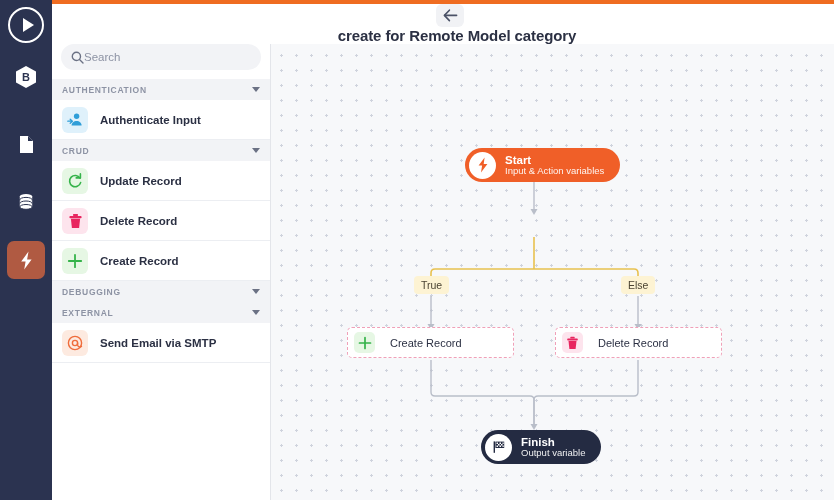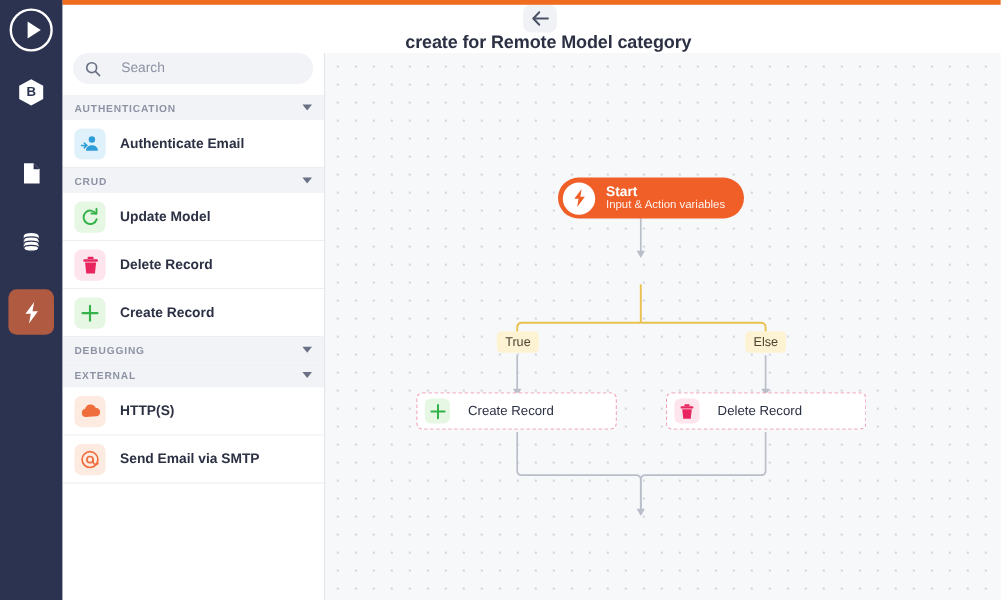--- a/index.html
+++ b/index.html
@@ -76,21 +76,21 @@
     font-size: 14px; font-weight: bold; color: #2b3043;
     padding: 11px 0 8px 10px;
   }
   .search-wrap { padding: 0 9px 9px 9px; }
   .search-box {
     height: 26px; border-radius: 13px; background: #f2f3f6;
     display: flex; align-items: center; padding: 0 10px; cursor: text;
   }
   .search-box svg { flex: 0 0 13px; }
   .search-box input {
-    border: 0; background: transparent; outline: none; margin-left: 17px;
+    border: 0; background: transparent; outline: none; margin-left: 0;
     font-family: "Liberation Sans", sans-serif; font-size: 11.5px; color: #6b7184;
     width: 100%;
   }
   .search-box input::placeholder { color: #8d93a4; }
 
   .sect-head {
     background: #f2f3f6; height: 21px; display: flex; align-items: center;
     justify-content: space-between; padding: 0 10px 0 10px;
     font-size: 8.5px; letter-spacing: 0.7px; color: #8d93a4; font-weight: bold;
     cursor: pointer;
@@ -224,34 +224,34 @@
           <span class="caret"></span>
         </div>
         <div class="fn-row">
           <span class="fn-tile" style="background:#dff1fb">
             <svg width="16" height="16" viewBox="0 0 16 16">
               <circle cx="9.6" cy="4.3" r="2.7" fill="#2f9ed8"></circle>
               <path d="M4.6 13.6c0-2.8 2.2-4.6 5-4.6s5 1.8 5 4.6z" fill="#2f9ed8"></path>
               <path d="M0.8 9.2 H5.2 M3.2 7.2 L5.4 9.2 L3.2 11.2" stroke="#2f9ed8" stroke-width="1.3" fill="none" stroke-linecap="round" stroke-linejoin="round"></path>
             </svg>
           </span>
-          <span class="fn-label">Authenticate Email</span>
+          <span class="fn-label">Authenticate Input</span>
         </div>
         <div class="sect-head">
           <span>CRUD</span>
           <span class="caret"></span>
         </div>
         <div class="fn-row">
           <span class="fn-tile" style="background:#e6f7e4">
             <svg width="16" height="16" viewBox="0 0 16 16">
               <path d="M13 5.2A5.6 5.6 0 1 0 13.6 9.6" fill="none" stroke="#35b34a" stroke-width="1.6" stroke-linecap="round"></path>
               <path d="M9.2 4.9 H13.4 V0.9" fill="none" stroke="#35b34a" stroke-width="1.6" stroke-linecap="round" stroke-linejoin="round"></path>
             </svg>
           </span>
-          <span class="fn-label">Update Model</span>
+          <span class="fn-label">Update Record</span>
         </div>
         <div class="fn-row">
           <span class="fn-tile" style="background:#fde4ed">
             <svg width="15" height="16" viewBox="0 0 15 16">
               <rect x="5" y="0.9" width="5" height="2" rx="0.7" fill="#e8255f"></rect>
               <rect x="1.4" y="3" width="12.2" height="2.2" rx="0.9" fill="#e8255f"></rect>
               <path d="M2.9 5.8 H12.1 L11.1 15 H3.9 Z" fill="#e8255f"></path>
             </svg>
           </span>
           <span class="fn-label">Delete Record</span>
@@ -264,28 +264,20 @@
           </span>
           <span class="fn-label">Create Record</span>
         </div>
         <div class="sect-head">
           <span>DEBUGGING</span>
           <span class="caret"></span>
         </div>
         <div class="sect-head">
           <span>EXTERNAL</span>
           <span class="caret"></span>
-        </div>
-        <div class="fn-row">
-          <span class="fn-tile" style="background:#fdeae0">
-            <svg width="17" height="13" viewBox="0 0 17 13">
-              <path d="M4.3 11.6a3.5 3.5 0 0 1-.3-6.9 4.6 4.6 0 0 1 8.8-.6 3.4 3.4 0 0 1 .3 6.8z" fill="#ef6c3b"></path>
-            </svg>
-          </span>
-          <span class="fn-label">HTTP(S)</span>
         </div>
         <div class="fn-row">
           <span class="fn-tile" style="background:#fdeae0">
             <svg width="16" height="16" viewBox="0 0 16 16">
               <circle cx="8" cy="8" r="6.6" fill="none" stroke="#ef6c3b" stroke-width="1.4"></circle>
               <circle cx="8" cy="8" r="2.6" fill="none" stroke="#ef6c3b" stroke-width="1.4"></circle>
               <path d="M10.6 8 V10 a2.2 2.2 0 0 0 3.9 1.2" fill="none" stroke="#ef6c3b" stroke-width="1.4" stroke-linecap="round"></path>
             </svg>
           </span>
           <span class="fn-label">Send Email via SMTP</span>
@@ -344,16 +336,36 @@
         <div class="card-tile" style="background:#fde4ed;">
           <svg width="13" height="14" viewBox="0 0 13 14">
             <rect x="4.3" y="0.8" width="4.4" height="1.7" rx="0.6" fill="#e8255f"></rect>
             <rect x="1.2" y="2.6" width="10.6" height="1.9" rx="0.8" fill="#e8255f"></rect>
             <path d="M2.5 5 H10.5 L9.6 13 H3.4 Z" fill="#e8255f"></path>
           </svg>
         </div>
         <div class="card-label">Delete Record</div>
       </div>
 
+      <div class="node pill finish" style="left:210px; top:386px;">
+        <div class="pill-circle">
+          <svg width="16" height="16" viewBox="0 0 16 16">
+            <rect x="2.6" y="2.4" width="1.4" height="11.4" fill="#242b42"></rect>
+            <rect x="4.4" y="2.6" width="8.8" height="6.4" fill="#242b42"></rect>
+            <rect x="5.5" y="3.5" width="1.5" height="1.5" fill="#ffffff"></rect>
+            <rect x="8.5" y="3.5" width="1.5" height="1.5" fill="#ffffff"></rect>
+            <rect x="11.5" y="3.5" width="1.2" height="1.5" fill="#ffffff"></rect>
+            <rect x="7" y="5" width="1.5" height="1.5" fill="#ffffff"></rect>
+            <rect x="10" y="5" width="1.5" height="1.5" fill="#ffffff"></rect>
+            <rect x="5.5" y="6.5" width="1.5" height="1.5" fill="#ffffff"></rect>
+            <rect x="8.5" y="6.5" width="1.5" height="1.5" fill="#ffffff"></rect>
+            <rect x="11.5" y="6.5" width="1.2" height="1.5" fill="#ffffff"></rect>
+          </svg>
+        </div>
+        <div class="pill-text">
+          <div class="pill-title">Finish</div>
+          <div class="pill-sub">Output variable</div>
+        </div>
+      </div>
 
     </div>
   </div>
 </div>
 
 </body></html>

